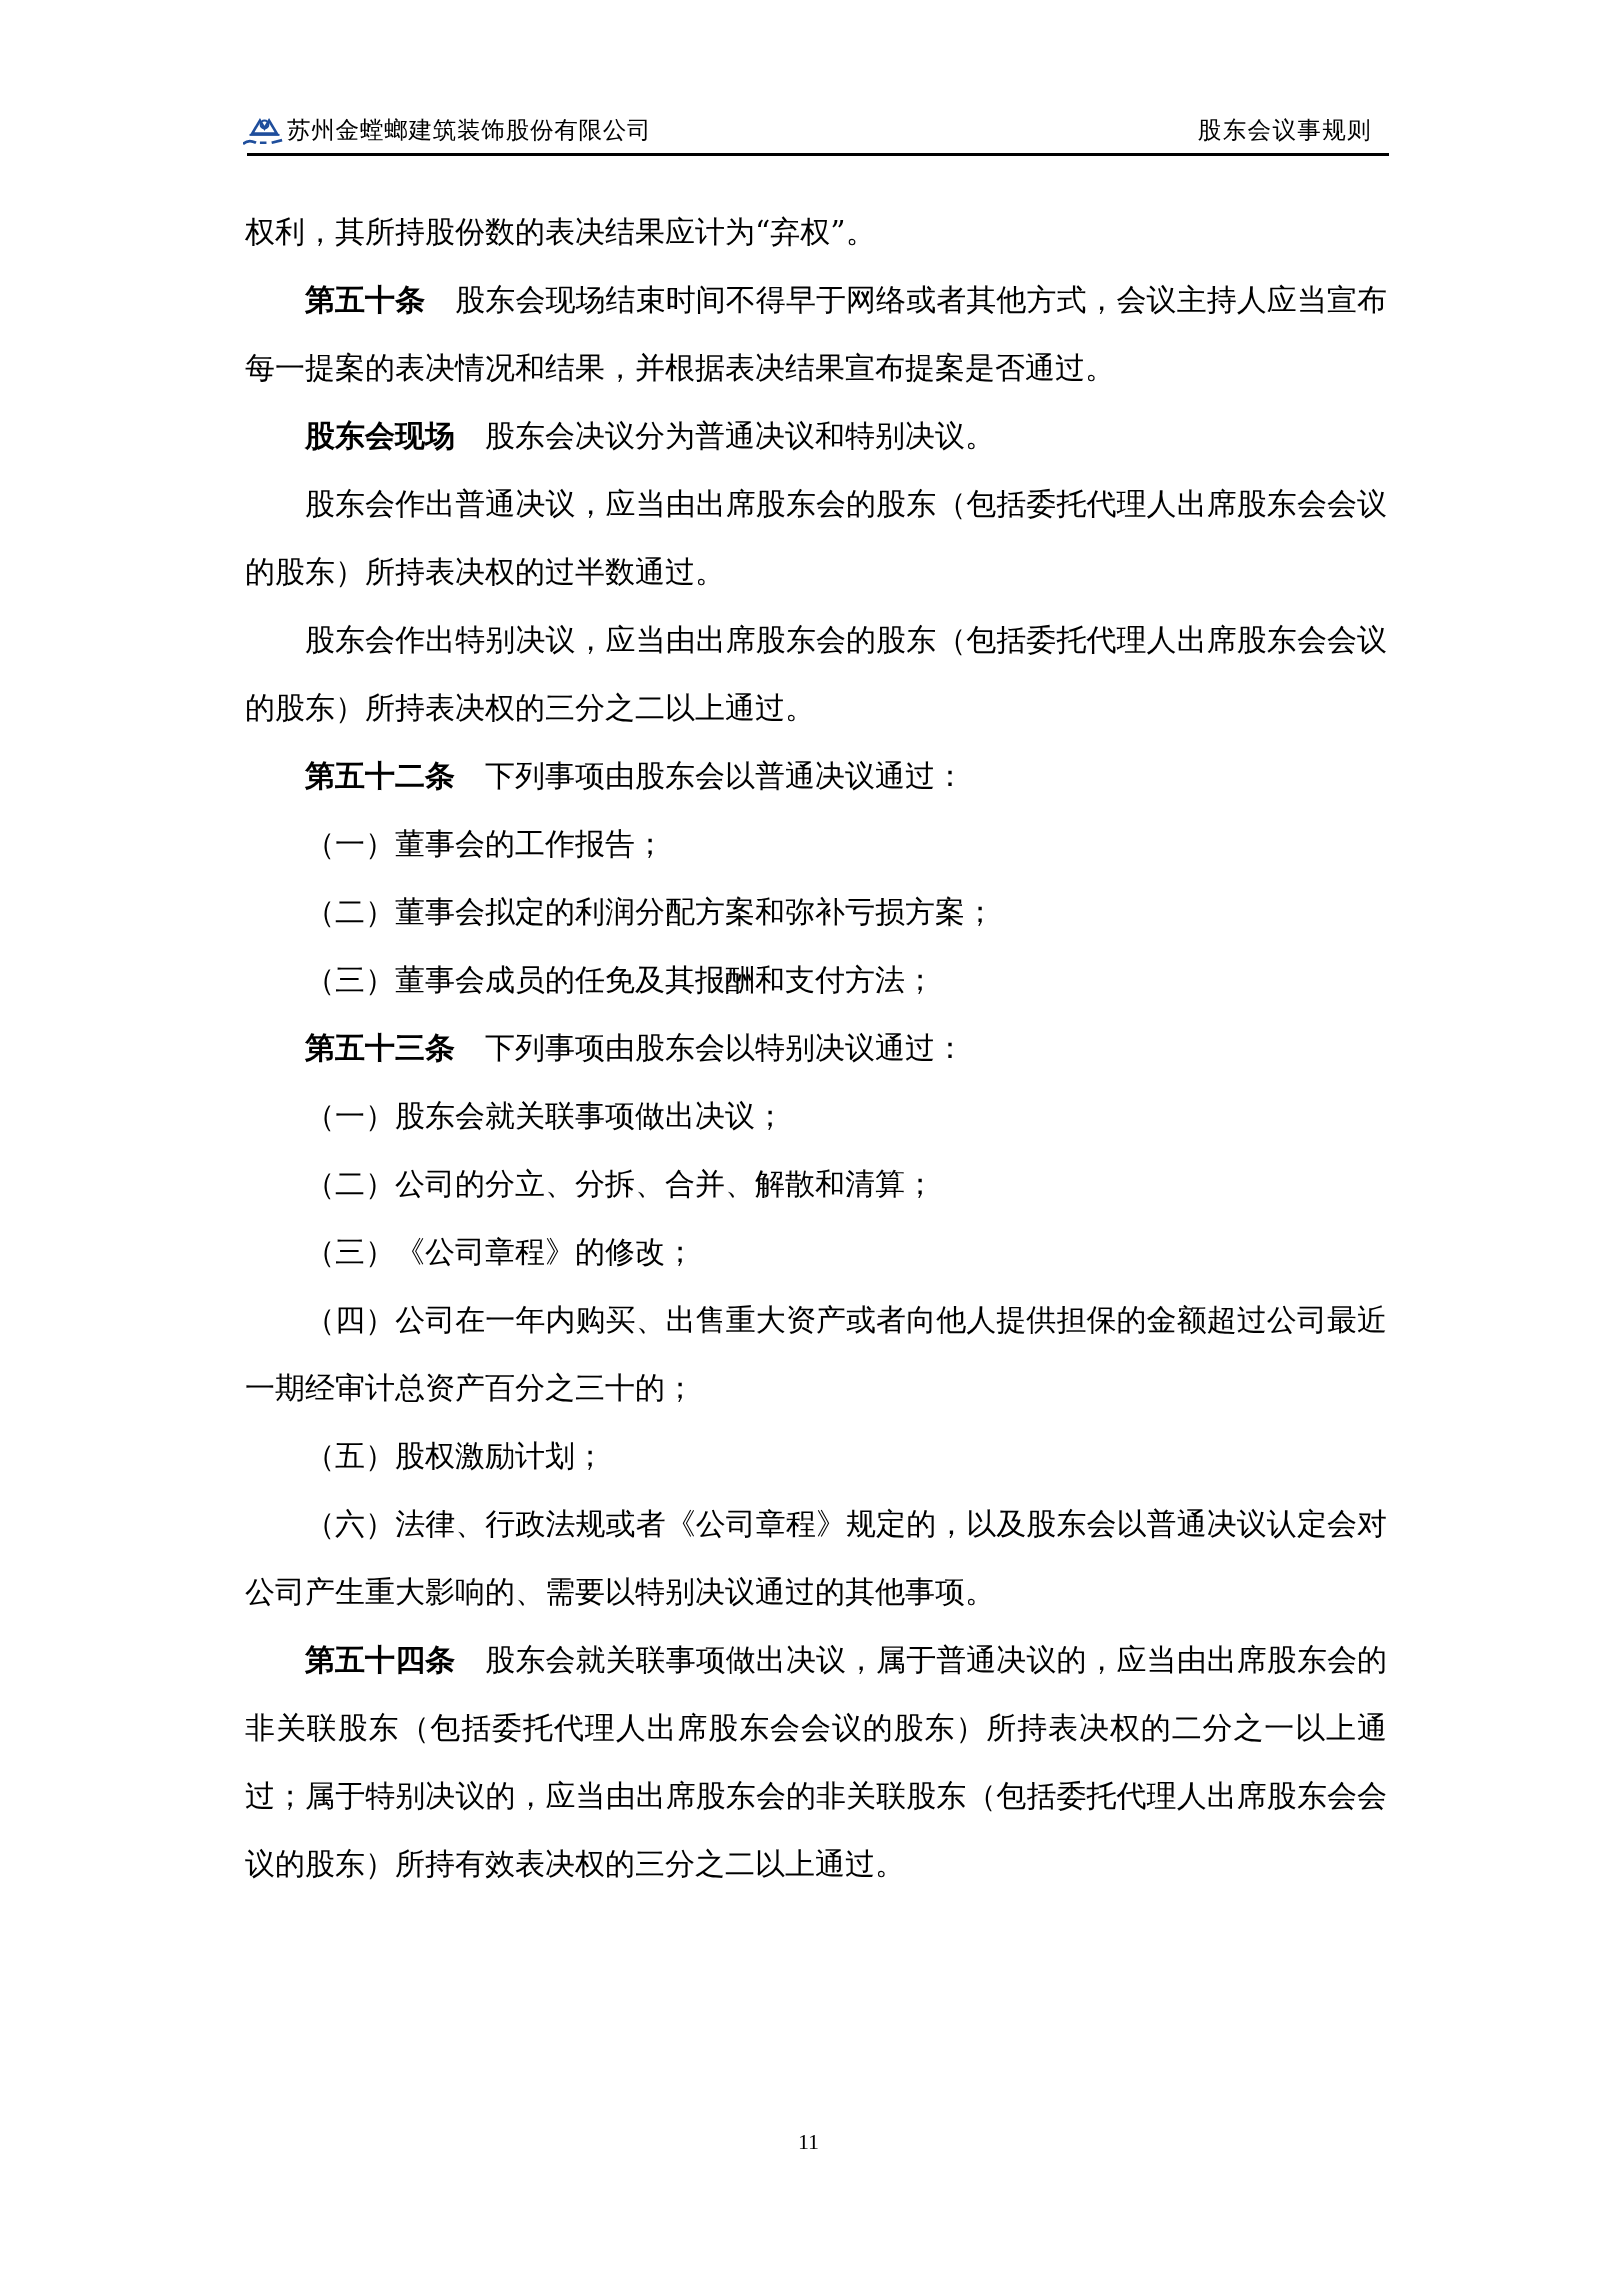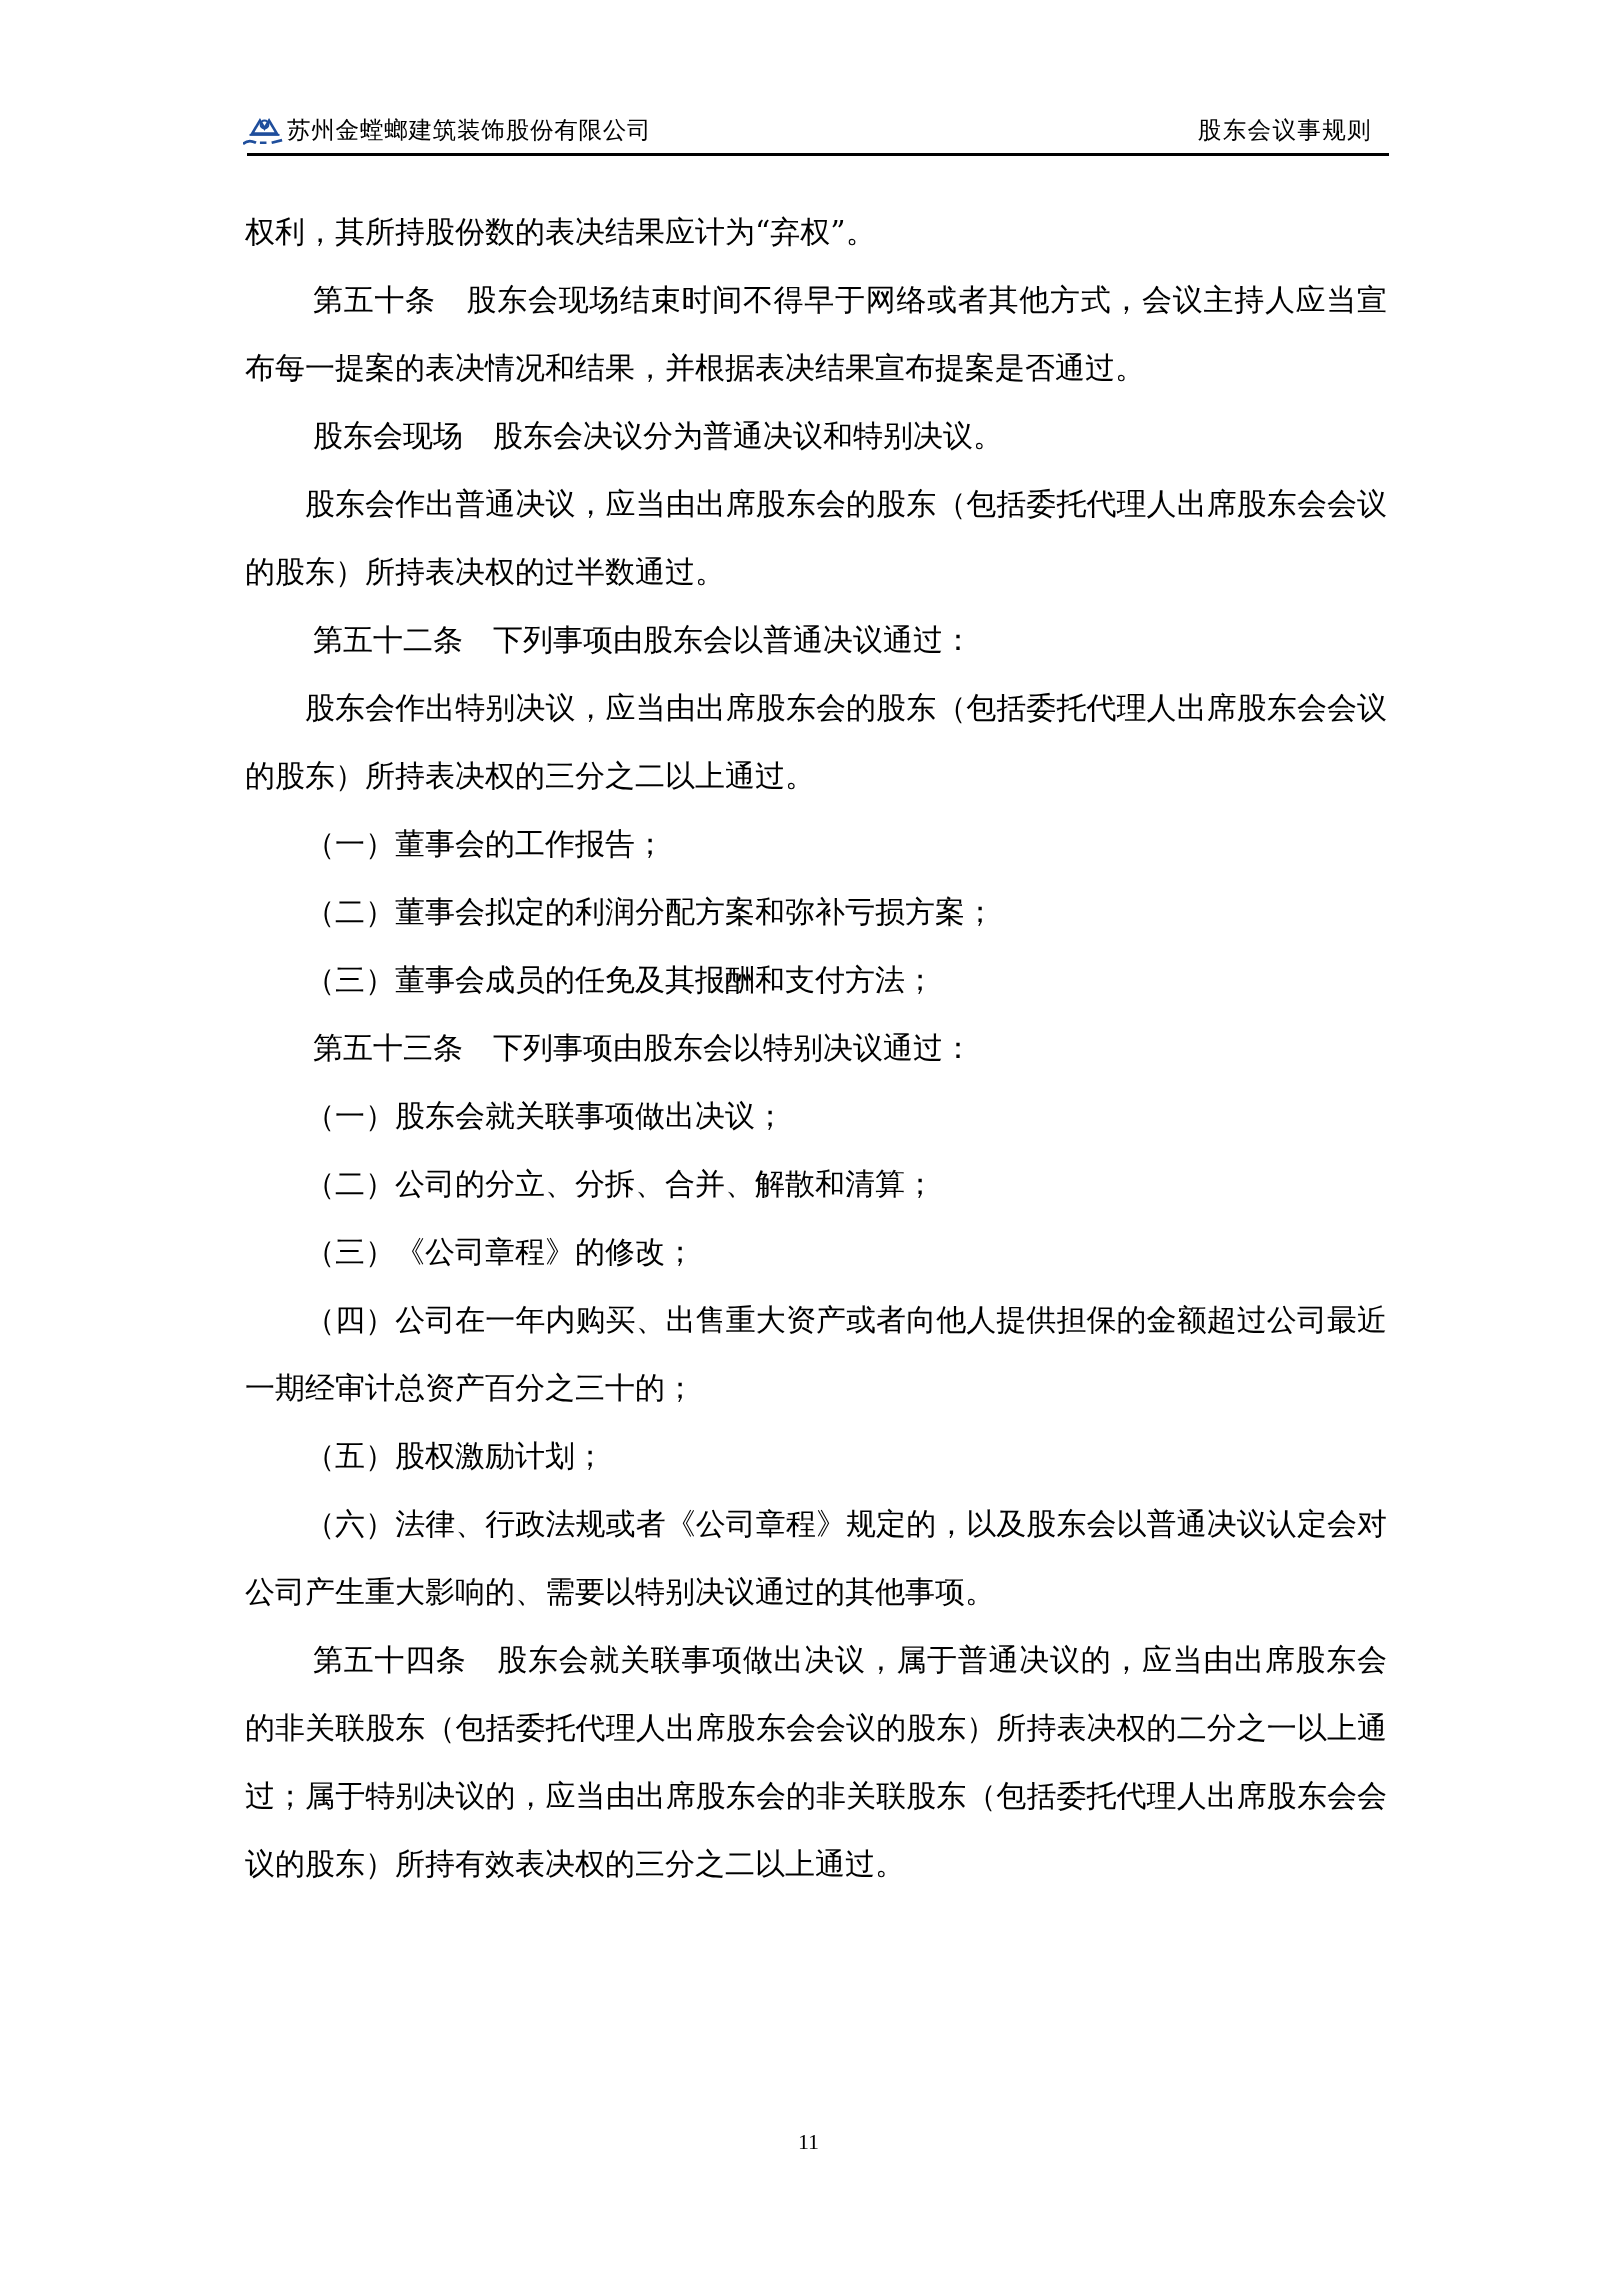--- a/index.html
+++ b/index.html
@@ -8,21 +8,21 @@
     .header { position: absolute; left: 243px; top: 111px; width: 1145px; height: 41px; }
     .logo { position: absolute; left: 0; top: 2.6px; width: 43px; height: 34px; }
     .company { position: absolute; left: 44px; top: 5.2px; font-size: 23.6px; line-height: 29px;
                font-family: "DejaVu Sans", "Liberation Sans", sans-serif; letter-spacing: 0.7px; }
     .doc-title { position: absolute; right: 16px; top: 5.2px; font-size: 23.6px; line-height: 29px;
                  font-family: Liberation Sans, sans-serif; letter-spacing: 1.3px; }
     .rule { position: absolute; left: 247px; top: 153px; width: 1142px; height: 2.6px; background: #000; }
     .body { position: absolute; left: 245px; top: 198px; width: 1142px; }
     .p { font-size: 30px; line-height: 68px; margin: 0; white-space: pre-wrap; text-align: justify; }
     .indent { text-indent: 60px; }
-    .art { font-weight: normal; margin-left: 8px; }
+    .art { font-weight: bold; }
     .page-num { position: absolute; left: 0; width: 1617px; top: 2129px; text-align: center;
                 font-size: 22px; font-family: "Liberation Serif", "DejaVu Serif", serif; }
   </style>
 </head>
 <body>
 
 <div class="header">
   <svg class="logo" viewBox="0 0 66 52">
     <path d="M14 30 L26 10 L33 22 L40 10 L52 30 Z" fill="none" stroke="#1f4e9c" stroke-width="4"></path>
     <circle cx="33" cy="16" r="6" fill="none" stroke="#1f4e9c" stroke-width="3"></circle>
@@ -32,22 +32,22 @@
   <span class="company">苏州金螳螂建筑装饰股份有限公司</span>
   <span class="doc-title">股东会议事规则</span>
 </div>
 <div class="rule"></div>
 
 <div class="body">
   <p class="p"><span>权利，其所持股份数的表决结果应计为“弃权”。</span></p>
   <p class="p indent"><span class="art">第五十条</span><span>　股东会现场结束时间不得早于网络或者其他方式，会议主持人应当宣布每一提案的表决情况和结果，并根据表决结果宣布提案是否通过。</span></p>
   <p class="p indent"><span class="art">股东会现场</span><span>　股东会决议分为普通决议和特别决议。</span></p>
   <p class="p indent"><span>股东会作出普通决议，应当由出席股东会的股东（包括委托代理人出席股东会会议的股东）所持表决权的过半数通过。</span></p>
+  <p class="p indent"><span>股东会作出特别决议，应当由出席股东会的股东（包括委托代理人出席股东会会议的股东）所持表决权的三分之二以上通过。</span></p>
   <p class="p indent"><span class="art">第五十二条</span><span>　下列事项由股东会以普通决议通过：</span></p>
-  <p class="p indent"><span>股东会作出特别决议，应当由出席股东会的股东（包括委托代理人出席股东会会议的股东）所持表决权的三分之二以上通过。</span></p>
   <p class="p indent"><span>（一）董事会的工作报告；</span></p>
   <p class="p indent"><span>（二）董事会拟定的利润分配方案和弥补亏损方案；</span></p>
   <p class="p indent"><span>（三）董事会成员的任免及其报酬和支付方法；</span></p>
   <p class="p indent"><span class="art">第五十三条</span><span>　下列事项由股东会以特别决议通过：</span></p>
   <p class="p indent"><span>（一）股东会就关联事项做出决议；</span></p>
   <p class="p indent"><span>（二）公司的分立、分拆、合并、解散和清算；</span></p>
   <p class="p indent"><span>（三）《公司章程》的修改；</span></p>
   <p class="p indent"><span>（四）公司在一年内购买、出售重大资产或者向他人提供担保的金额超过公司最近一期经审计总资产百分之三十的；</span></p>
   <p class="p indent"><span>（五）股权激励计划；</span></p>
   <p class="p indent"><span>（六）法律、行政法规或者《公司章程》规定的，以及股东会以普通决议认定会对公司产生重大影响的、需要以特别决议通过的其他事项。</span></p>

